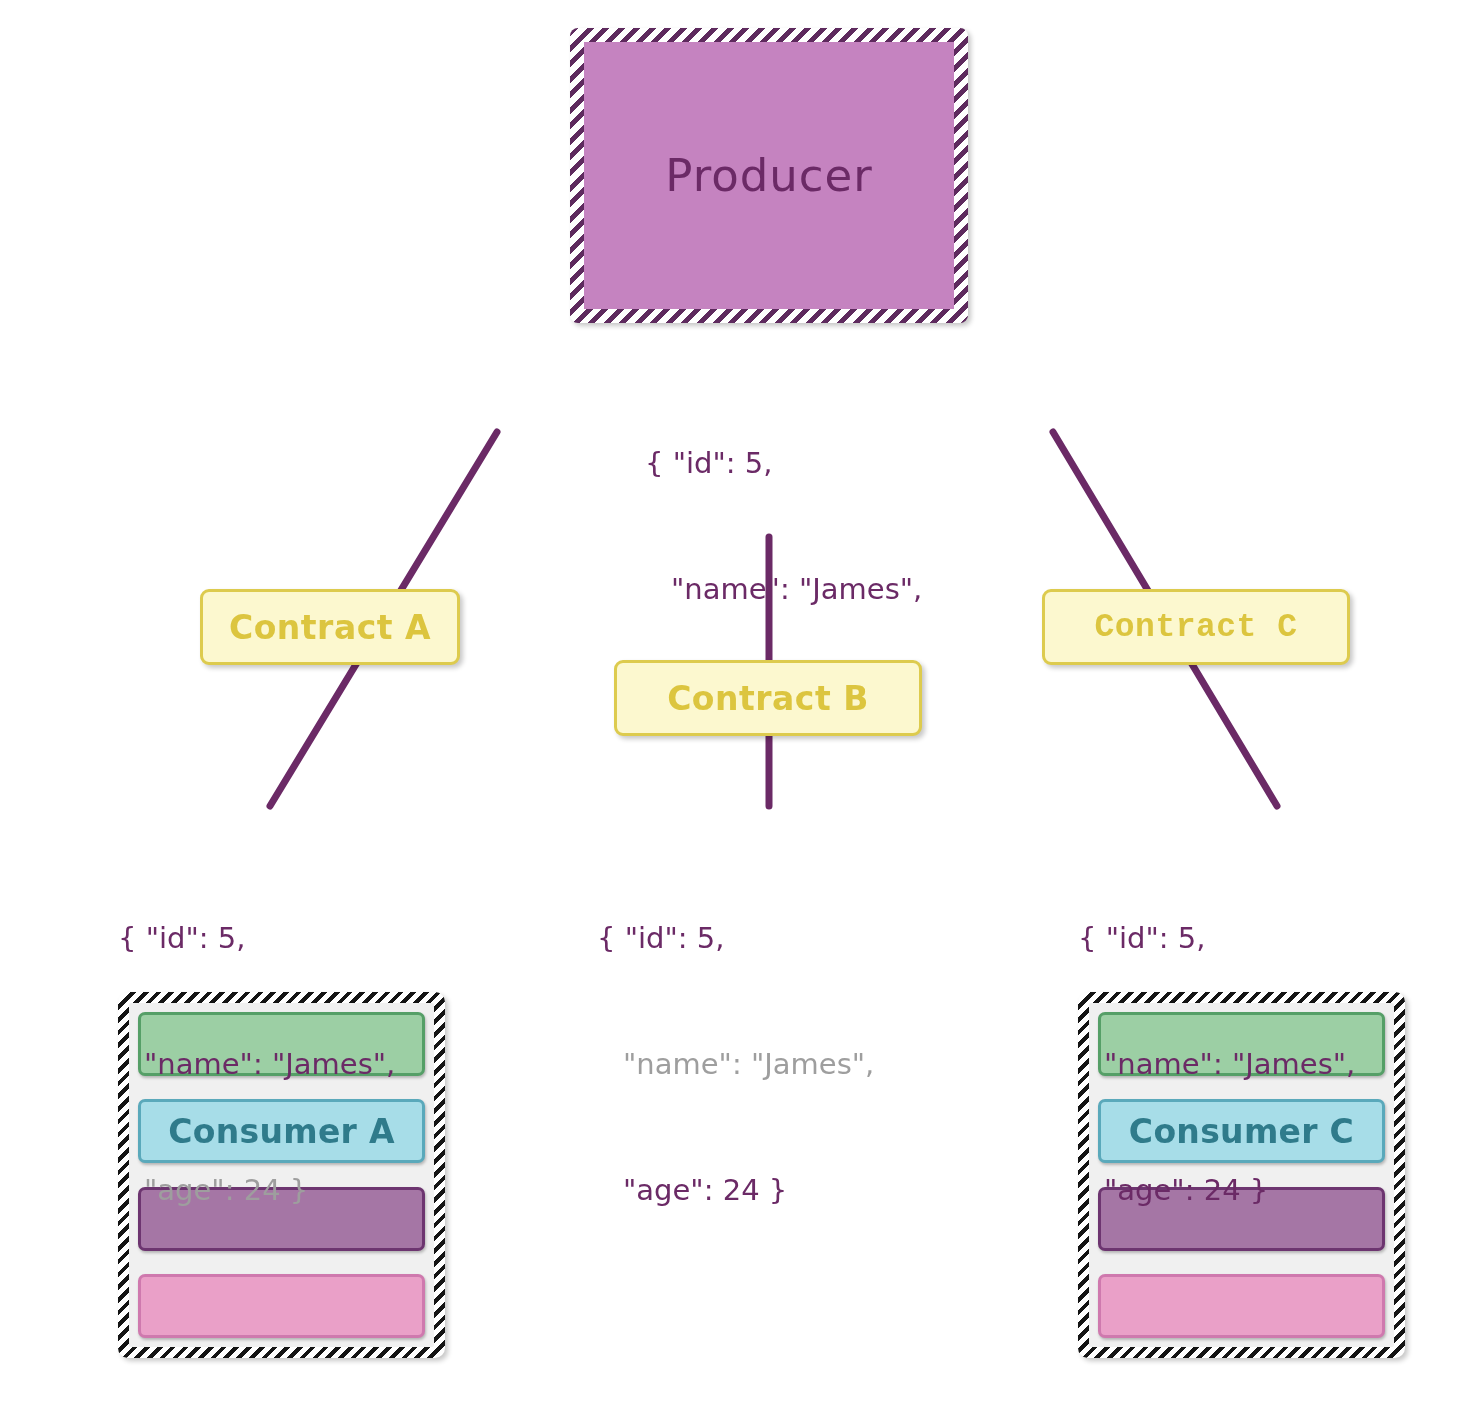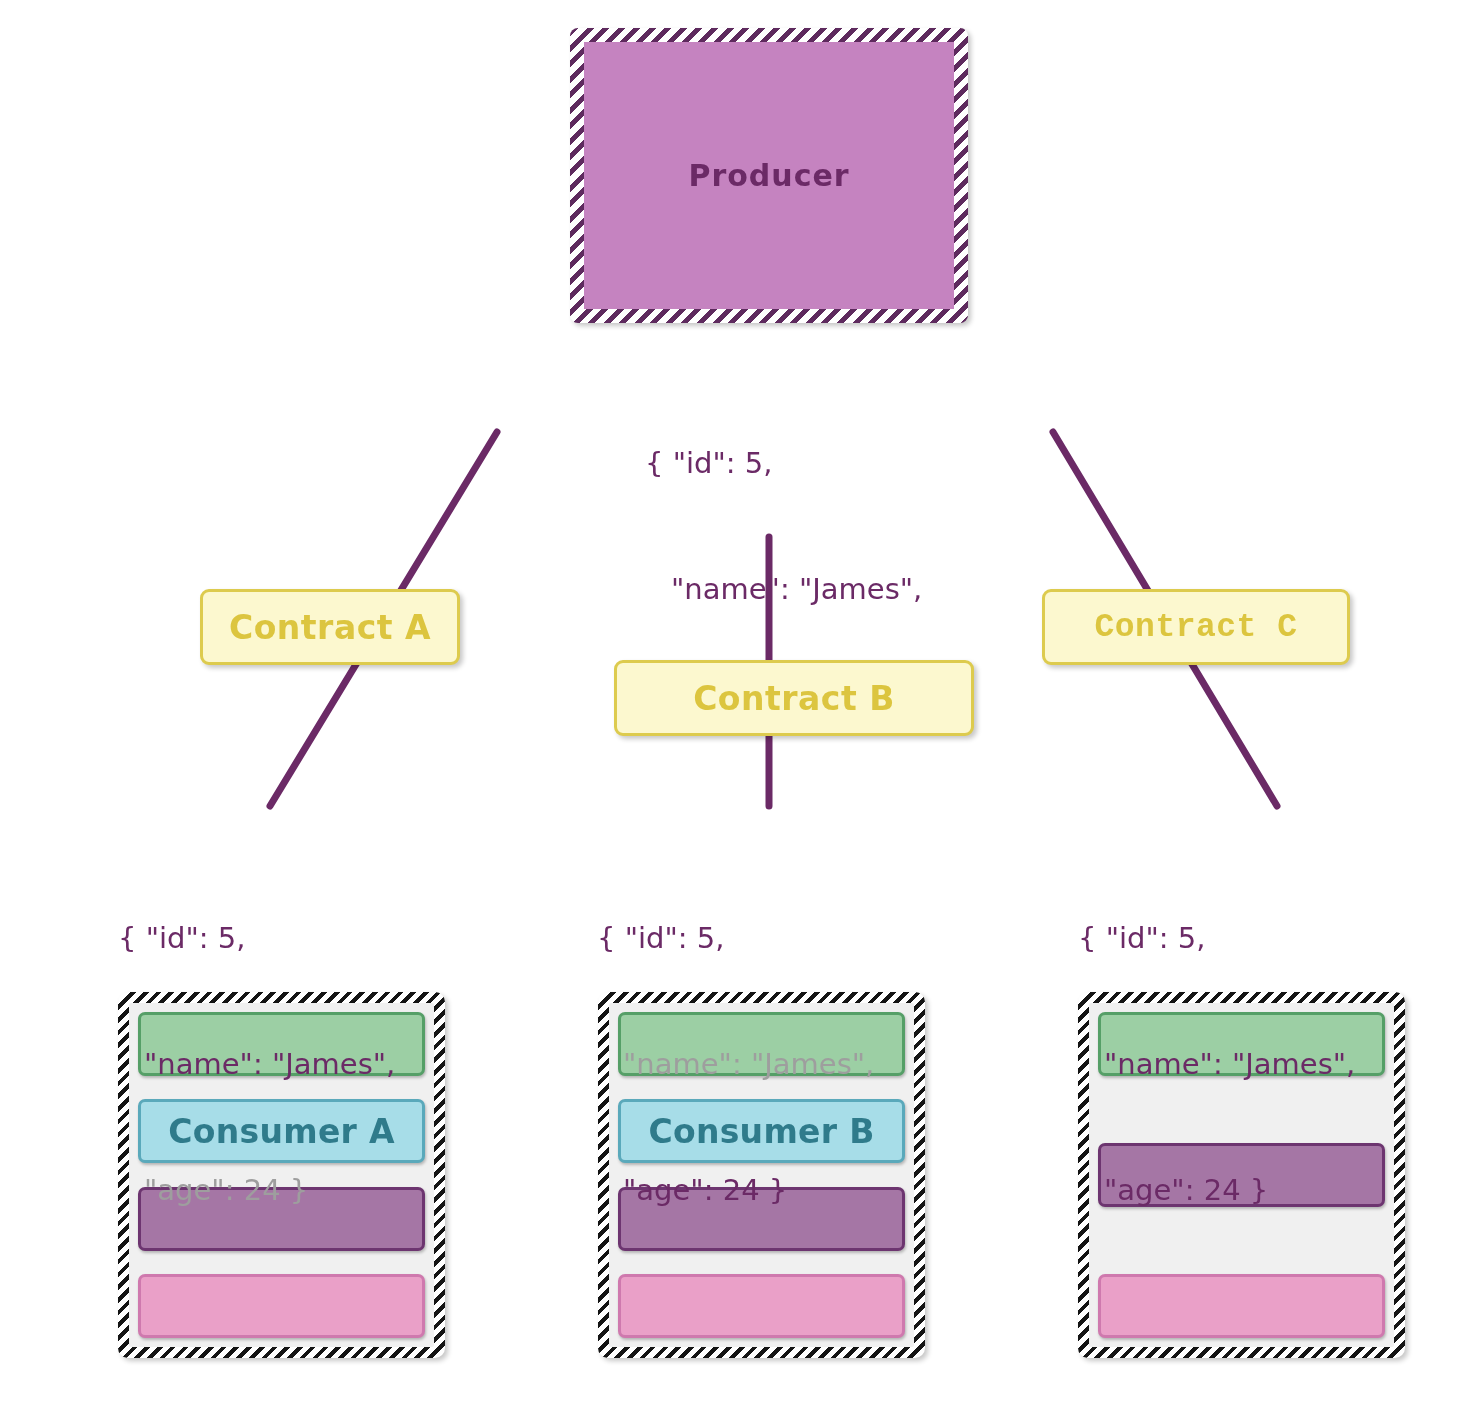--- a/index.html
+++ b/index.html
@@ -57,22 +57,22 @@
   .producer-inner {
     position: absolute;
     left: 0; top: 0; right: 0; bottom: 0;
     background: #c583c0;
     display: flex;
     align-items: center;
     justify-content: center;
   }
   .producer-label {
     color: #6b2a66;
-    font-size: 30px;
-    font-weight: bold;
+    font-size: 45px;
+    font-weight: normal;
     letter-spacing: 1px;
     font-family: "DejaVu Sans", sans-serif;
   }
 
   
   .json-block {
     position: absolute;
     z-index: 4;
     font-family: "DejaVu Sans", sans-serif;
     font-size: 29px;
@@ -102,21 +102,21 @@
     justify-content: center;
     z-index: 5;
   }
   .contract-label {
     color: #dcc53f;
     font-size: 33px;
     font-weight: bold;
     letter-spacing: 0.5px;
   }
   #contract-a { left: 200px; top: 589px; width: 260px; height: 76px; }
-  #contract-b { left: 614px; top: 660px; width: 360px; height: 76px; }
+  #contract-b { left: 614px; top: 660px; width: 308px; height: 76px; }
   #contract-c { left: 1042px; top: 589px; width: 308px; height: 76px; font-family: Liberation Mono, monospace; }
 
   
   .consumer-node {
     position: absolute;
     width: 327px;
     height: 366px;
     box-sizing: border-box;
     border: 11px solid transparent;
     border-radius: 10px;
@@ -220,32 +220,25 @@
     <div class="consumer-inner">
       <div class="bar bar-green"></div>
       <div class="bar bar-teal">
         <span class="bar-label">Consumer A</span>
       </div>
       <div class="bar bar-purple"></div>
       <div class="bar bar-pink"></div>
     </div>
   </div>
 
-  <div class="consumer-node" id="consumer-b">
+
+  <div class="consumer-node" id="consumer-c">
     <div class="consumer-inner">
       <div class="bar bar-green"></div>
       <div class="bar bar-teal">
-        <span class="bar-label">Consumer B</span>
+        <span class="bar-label">Consumer C</span>
       </div>
       <div class="bar bar-purple"></div>
       <div class="bar bar-pink"></div>
     </div>
   </div>
 
-  <div class="consumer-node" id="consumer-c">
-    <div class="consumer-inner">
-      <div class="bar bar-green"></div>
-      <div class="bar bar-purple"></div>
-      <div class="bar bar-pink"></div>
-    </div>
-  </div>
-
 </div>
 
 </body></html>

